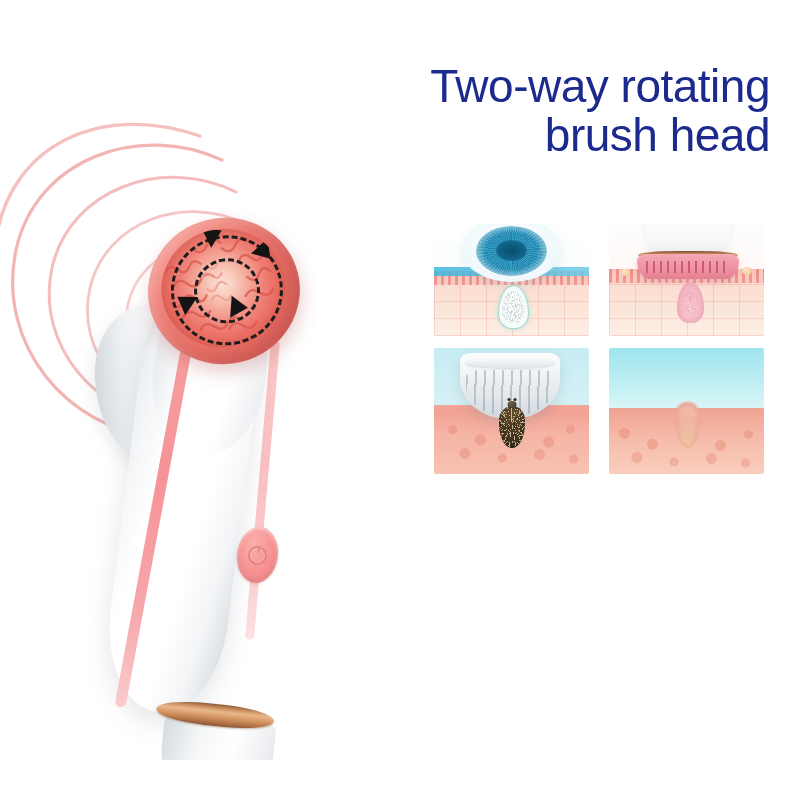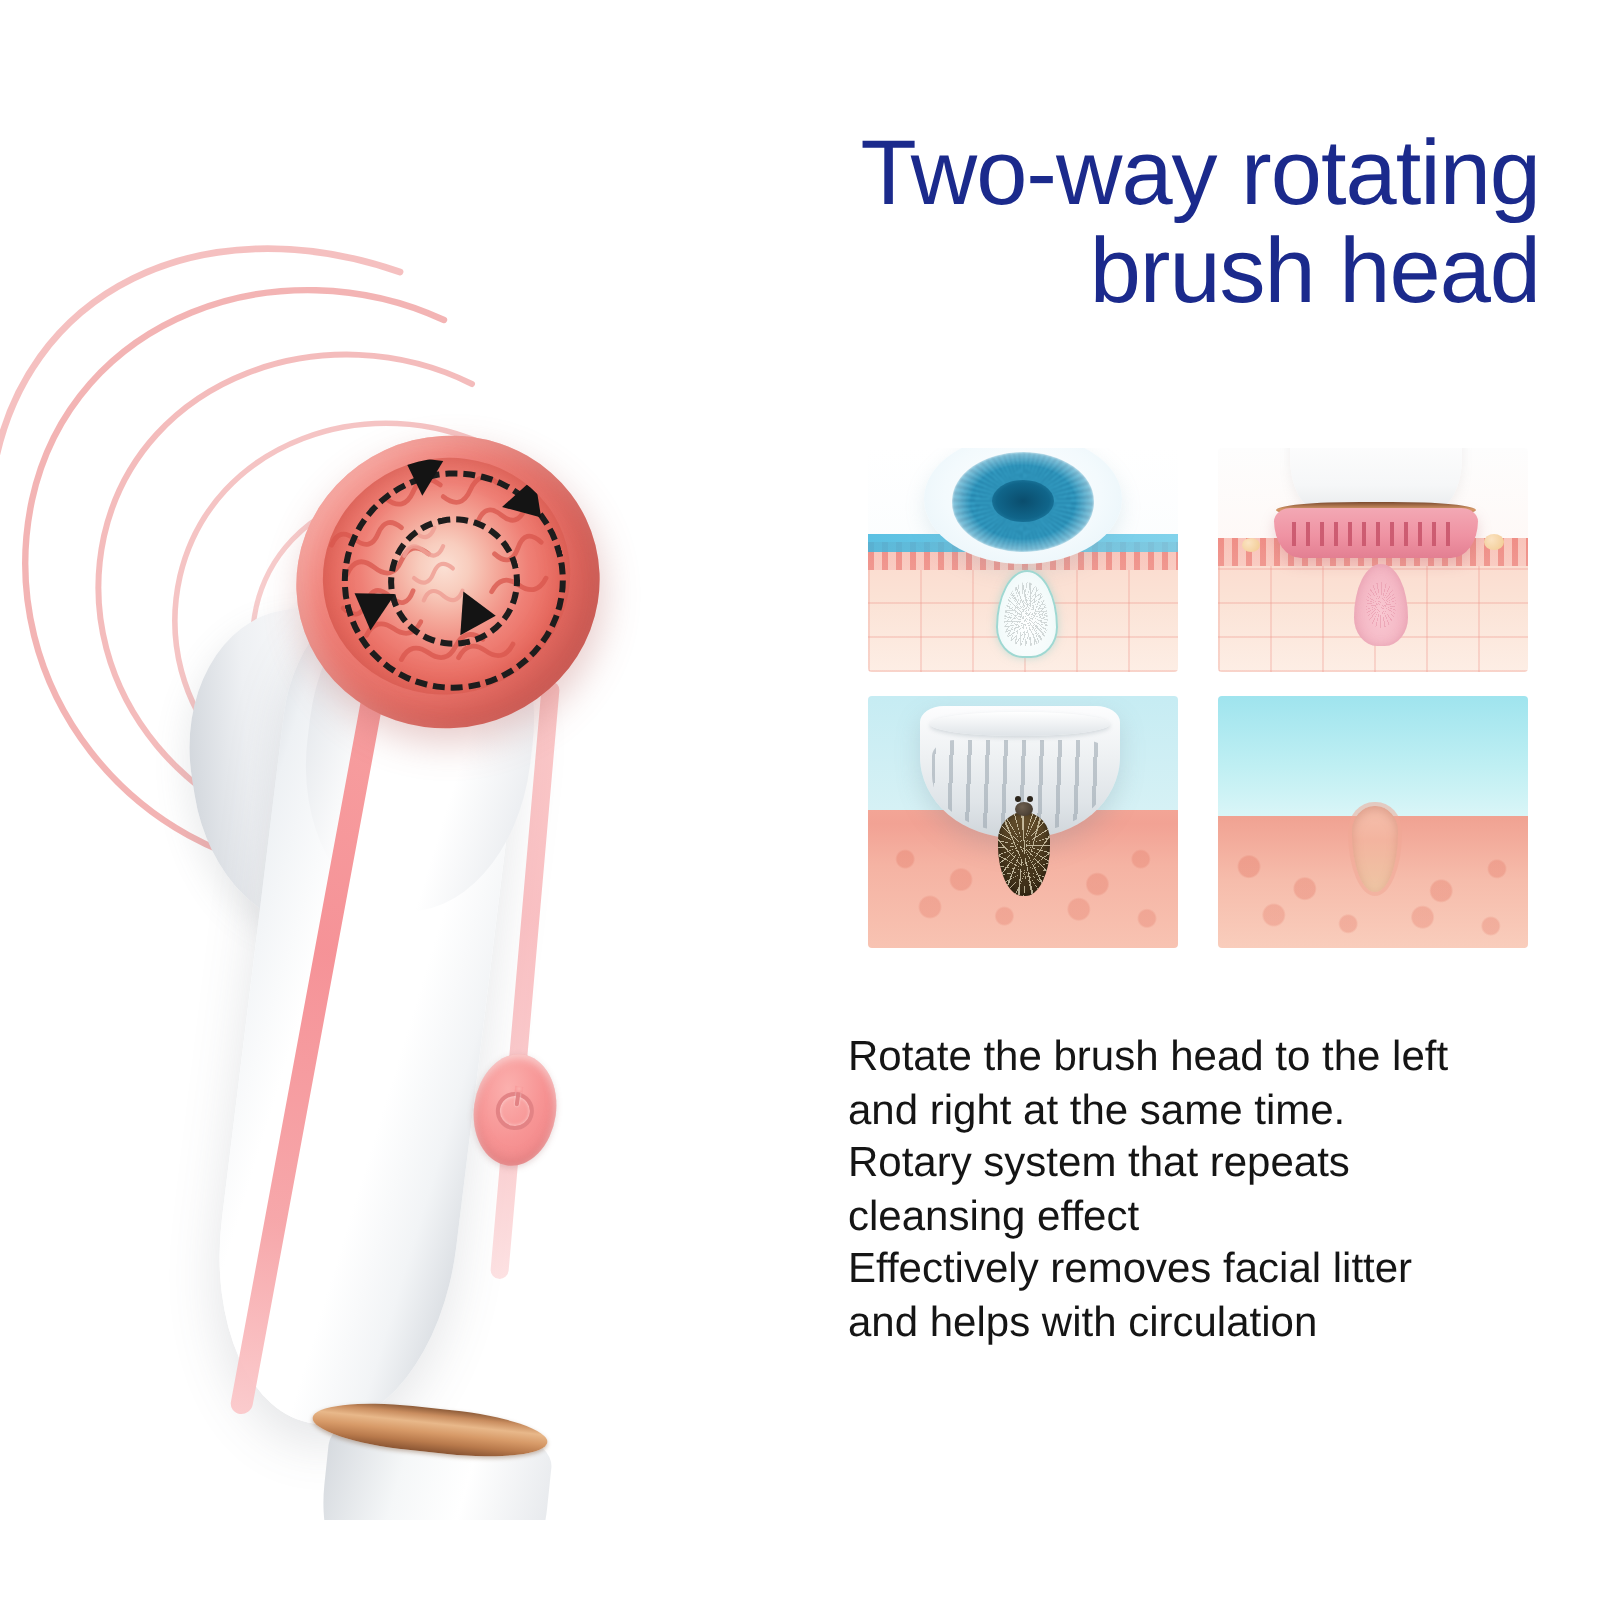--- a/index.html
+++ b/index.html
@@ -506,20 +506,14 @@
       <div class="mite"></div>
     </div>
 
     <div class="panel">
       <div class="p4-bg"></div>
       <div class="p4-skin"></div>
       <div class="p4-pore"></div>
     </div>
   </div>
 
-  <div class="body-copy">Rotate the brush head to the left
-and right at the same time.
-Rotary system that repeats
-cleansing effect
-Effectively removes facial litter
-and helps with circulation</div>
 
 </div>
 
 </body></html>

